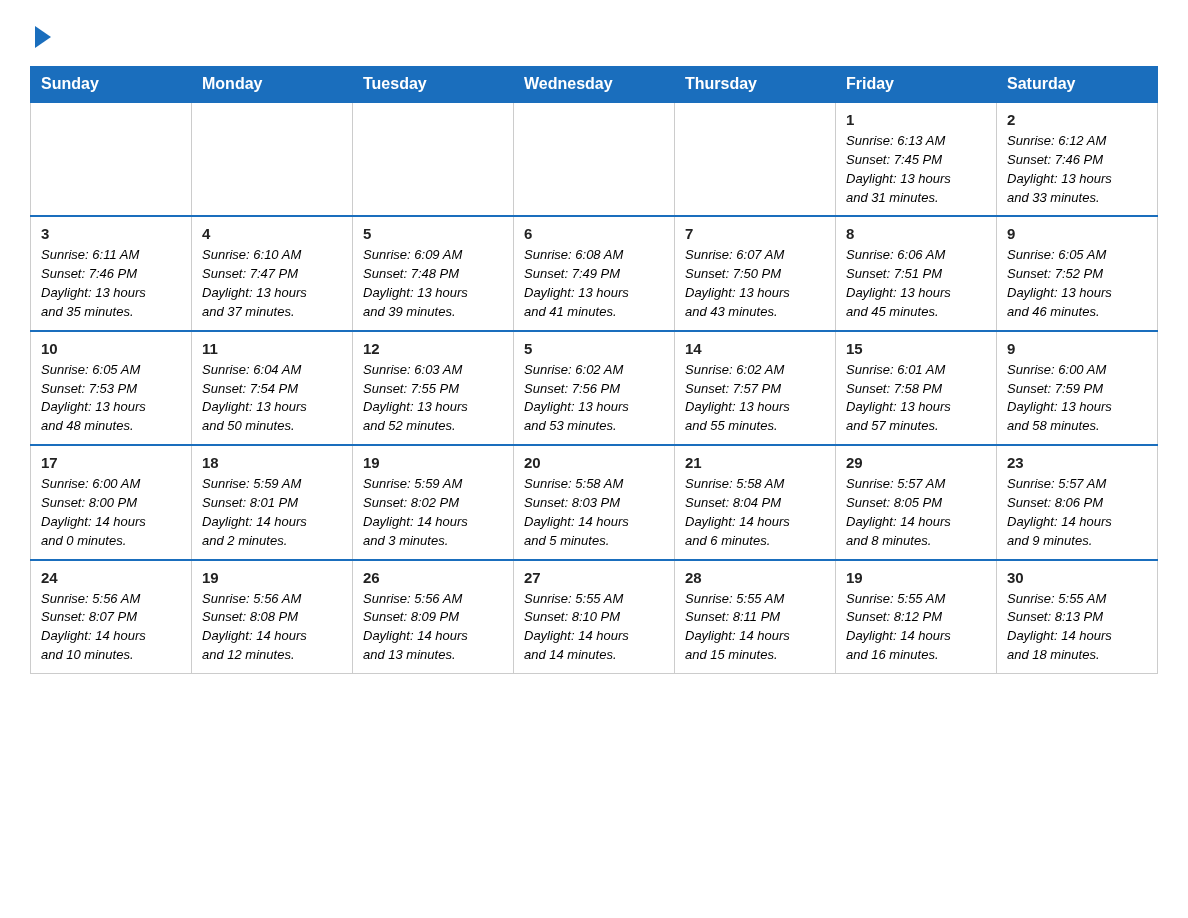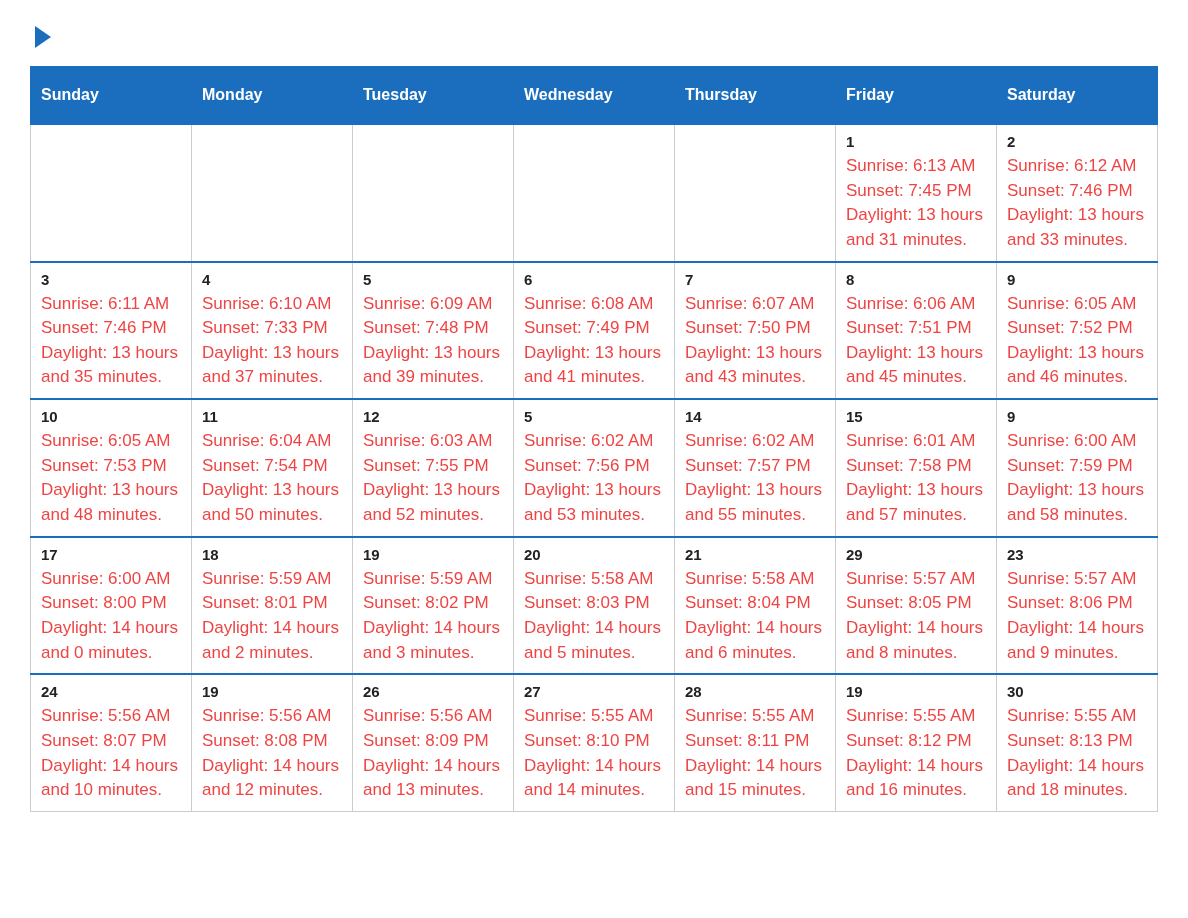--- a/index.html
+++ b/index.html
@@ -40,21 +40,21 @@
     .calendar {
       width: 100%;
       border-collapse: collapse;
       margin-top: 14px;
     }
     .calendar th {
       background: #1a6ebd;
       color: #fff;
       font-size: 16px;
       font-weight: bold;
-      padding: 19px 10px;
+      padding: 8px 10px;
       text-align: left;
       border: 1px solid #1a6ebd;
     }
     .calendar td {
       vertical-align: top;
       padding: 8px 10px;
       border: 1px solid #ccc;
       width: 14.28%;
       min-height: 90px;
       font-size: 13px;
@@ -67,23 +67,24 @@
     .calendar tr td:first-child {
       border-left: 1px solid #ccc;
     }
     .day-num {
       font-size: 15px;
       font-weight: bold;
       margin-bottom: 4px;
       display: block;
     }
     .day-info {
-      font-size: 17px;
-      color: #ef4444;
+      font-size: 13px;
+      color: #000000;
       line-height: 1.45;
+      font-style: italic;
     }
     .empty-cell {
       background: #f9f9f9;
     }
     .logo-row {
       display: flex;
       align-items: center;
     }
     .logo-text-general {
       font-size: 27px;
@@ -156,21 +157,21 @@
         <td>
           <span class="day-num">3</span>
           <div class="day-info" style="white-space: pre-line;">Sunrise: 6:11 AM
 Sunset: 7:46 PM
 Daylight: 13 hours
 and 35 minutes.</div>
         </td>
         <td>
           <span class="day-num">4</span>
           <div class="day-info" style="white-space: pre-line;">Sunrise: 6:10 AM
-Sunset: 7:33 PM
+Sunset: 7:47 PM
 Daylight: 13 hours
 and 37 minutes.</div>
         </td>
         <td>
           <span class="day-num">5</span>
           <div class="day-info" style="white-space: pre-line;">Sunrise: 6:09 AM
 Sunset: 7:48 PM
 Daylight: 13 hours
 and 39 minutes.</div>
         </td>

